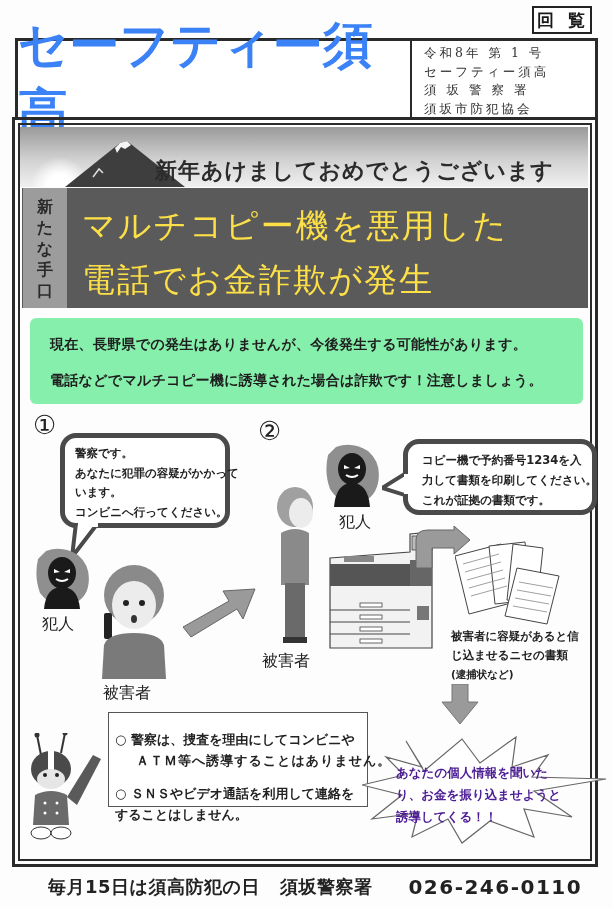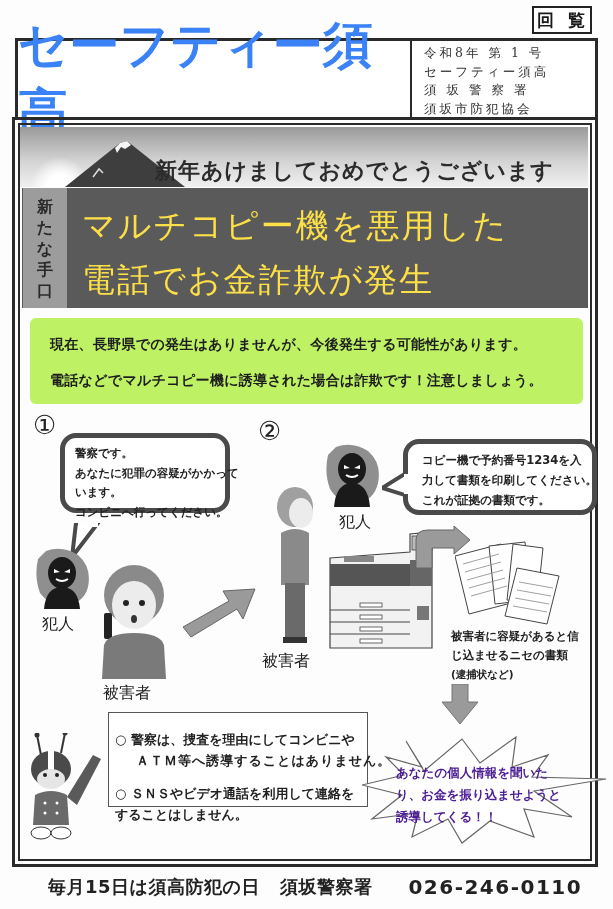--- a/index.html
+++ b/index.html
@@ -20,28 +20,28 @@
   .sun { position: absolute; left: 10px; top: 30px; width: 60px; height: 60px; border-radius: 50%; background: radial-gradient(circle, #ffffff 30%, rgba(255,255,255,0) 70%); }
   .fuji { position: absolute; left: 45px; top: 12px; }
   .newyear-text { position: absolute; left: 135px; top: 29px; font-size: 22px; font-weight: bold; color: #2b2b2b; letter-spacing: 1px; white-space: nowrap; }
 
   .banner-title { position: absolute; left: 22px; top: 188px; width: 566px; height: 120px; background: #5a5a5a; }
   .side-tag { position: absolute; left: 1px; top: 0px; width: 44px; height: 120px; background: #9c9c9c; display: flex; flex-direction: column; align-items: center; justify-content: center; font-size: 16px; font-weight: bold; line-height: 21px; color: #2a2a2a; }
   .title-line { position: absolute; left: 60px; right: 0; color: #fde047; font-family: "DejaVu Serif", serif; font-size: 33px; letter-spacing: 2px; white-space: nowrap; }
   .title-line.l1 { top: 16px; }
   .title-line.l2 { top: 70px; }
 
-  .notice { position: absolute; left: 30px; top: 318px; width: 553px; height: 86px; background: #bef264; border-radius: 6px; padding: 8px 0 0 20px; }
+  .notice { position: absolute; left: 30px; top: 318px; width: 553px; height: 86px; background: #86efac; border-radius: 6px; padding: 8px 0 0 20px; }
   .notice div { font-family: "DejaVu Serif", serif; font-weight: bold; font-size: 14px; color: #1e1e1e; line-height: 36px; white-space: nowrap; letter-spacing: 0.3px; }
 
   .step-num { position: absolute; font-size: 26px; color: #222; }
 
   .bubble { position: absolute; background: #fff; border: 5px solid #4a4a4a; border-radius: 16px; font-weight: bold; color: #222; }
   .bubble div { white-space: nowrap; }
-  .bubble1 { left: 60px; top: 433px; width: 170px; height: 80px; padding: 6px 0 0 10px; font-size: 11.5px; line-height: 19.5px; }
+  .bubble1 { left: 60px; top: 433px; width: 170px; height: 95px; padding: 6px 0 0 10px; font-size: 11.5px; line-height: 19.5px; }
   .bubble2 { left: 403px; top: 439px; width: 194px; height: 76px; padding: 6px 0 0 14px; font-size: 11.5px; line-height: 20px; }
 
   .label { position: absolute; font-size: 16px; color: #222; white-space: nowrap; }
 
   .fake-docs-caption { position: absolute; left: 451px; top: 627px; font-size: 11.5px; font-weight: bold; line-height: 19px; color: #222; white-space: nowrap; }
   .fake-docs-caption .small { font-size: 10.5px; }
 
   .rules-box { position: absolute; left: 108px; top: 712px; width: 260px; height: 95px; border: 1px solid #555; background: #fff; padding: 16px 0 0 6px; font-size: 13px; font-weight: bold; color: #222; }
   .rules-box .rule { line-height: 21px; margin-bottom: 12px; }
   .rules-box .rule div { white-space: nowrap; }

